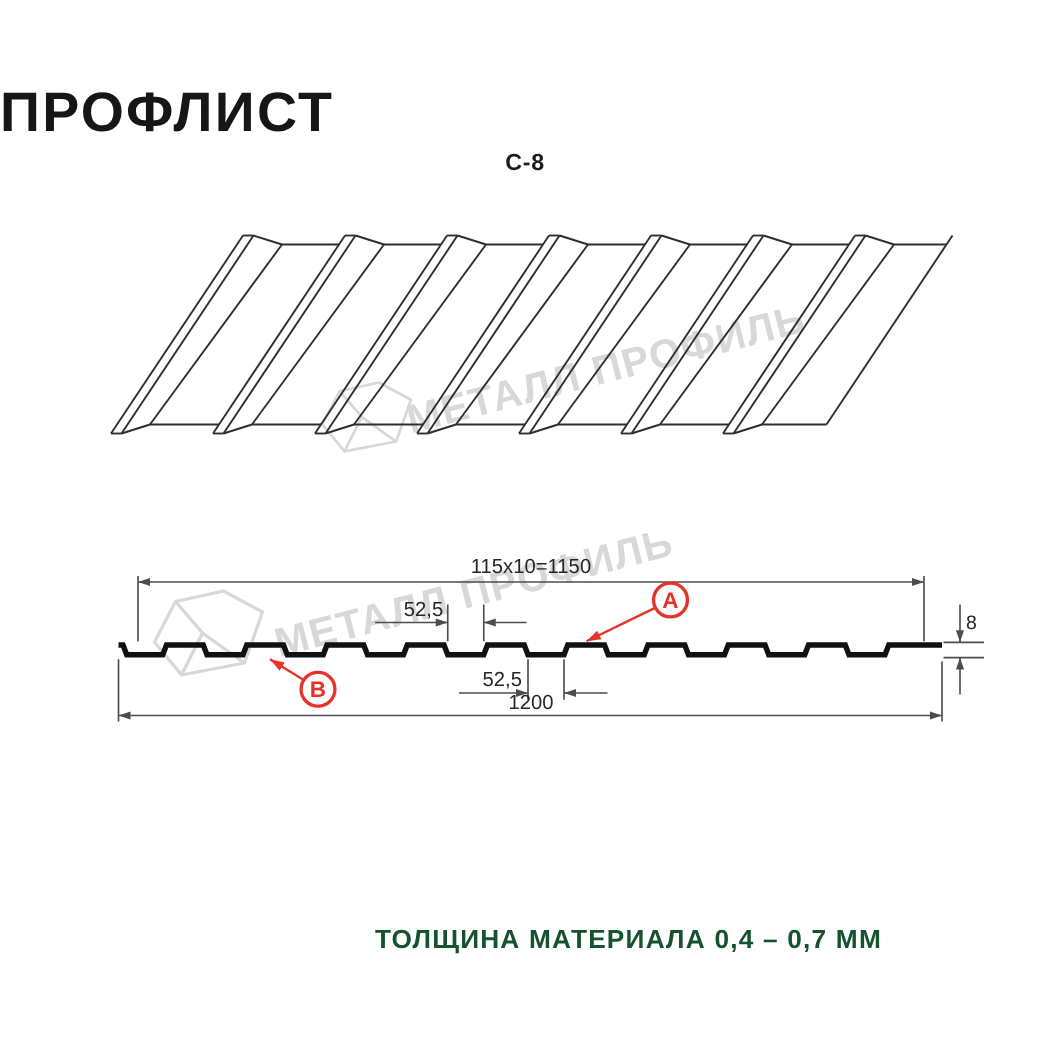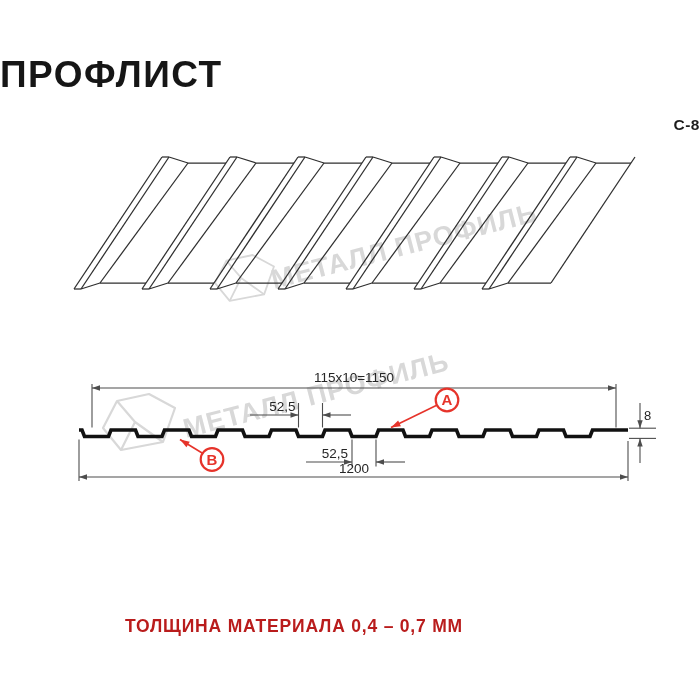--- a/index.html
+++ b/index.html
@@ -1,22 +1,22 @@
 <!DOCTYPE html>
 <html><head>
 <meta charset="utf-8">
 <style>
   html,body{margin:0;padding:0;width:700px;height:700px;background:#ffffff;overflow:hidden;}
   body{position:relative;font-family:"Liberation Sans", sans-serif;}
   .title{position:absolute;top:54px;left:0;width:700px;text-align:left;
          font-size:37px;font-weight:700;letter-spacing:1.5px;color:#161616;}
-  .subtitle{position:absolute;top:100px;left:0;width:700px;text-align:right;
-         font-size:15.5px;font-weight:700;letter-spacing:0.5px;color:#1d1d1d;margin-top:16px;}
-  .footer-note{position:absolute;top:616px;left:0;width:588px;text-align:center;
-         font-size:17.5px;font-weight:600;letter-spacing:0.8px;color:#b91c1c;}
+  .subtitle{position:absolute;top:100px;left:0;width:700px;text-align:center;
+         font-size:15.5px;font-weight:700;letter-spacing:0.5px;color:#1d1d1d;}
+  .footer-note{position:absolute;top:616px;left:0;width:588px;text-align:right;
+         font-size:17.5px;font-weight:600;letter-spacing:0.8px;color:#14532d;}
   #diagram-svg{position:absolute;left:0;top:0;}
   #diagram-svg text{font-family:"Liberation Sans", sans-serif;}
 </style>
 </head>
 <body>
 
 <div class="title">ПРОФЛИСТ</div>
 <div class="subtitle">С-8</div>
 
 <svg id="diagram-svg" width="700" height="700" viewBox="0 0 700 700">

